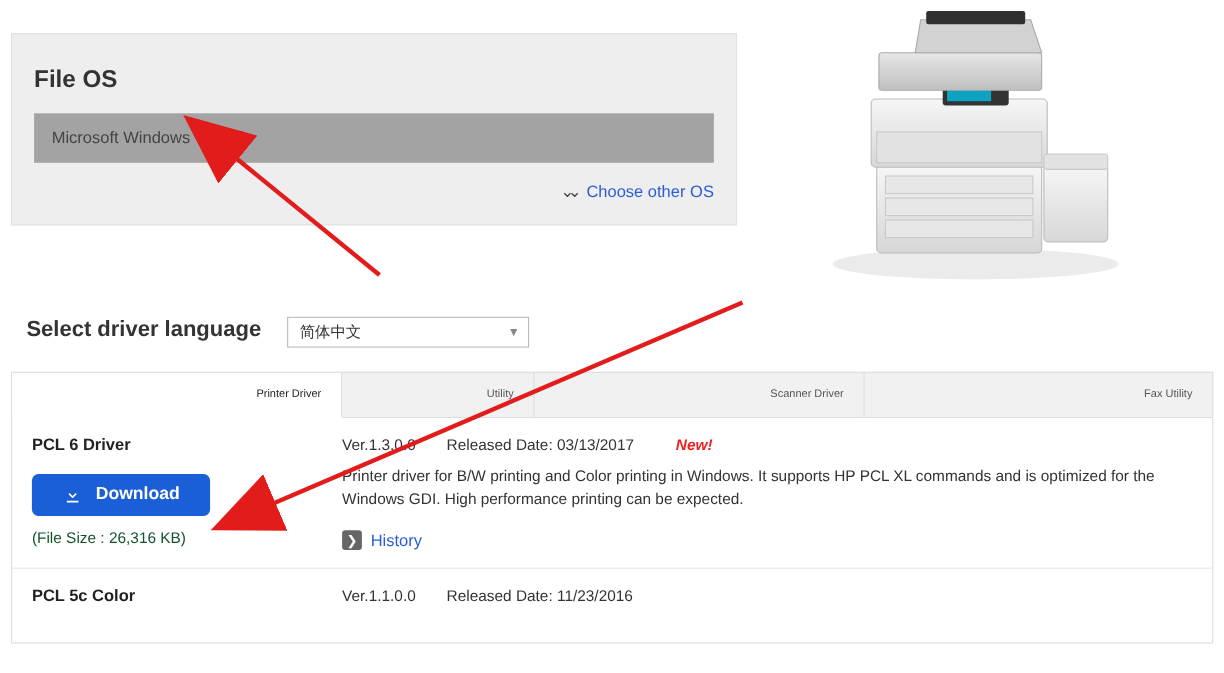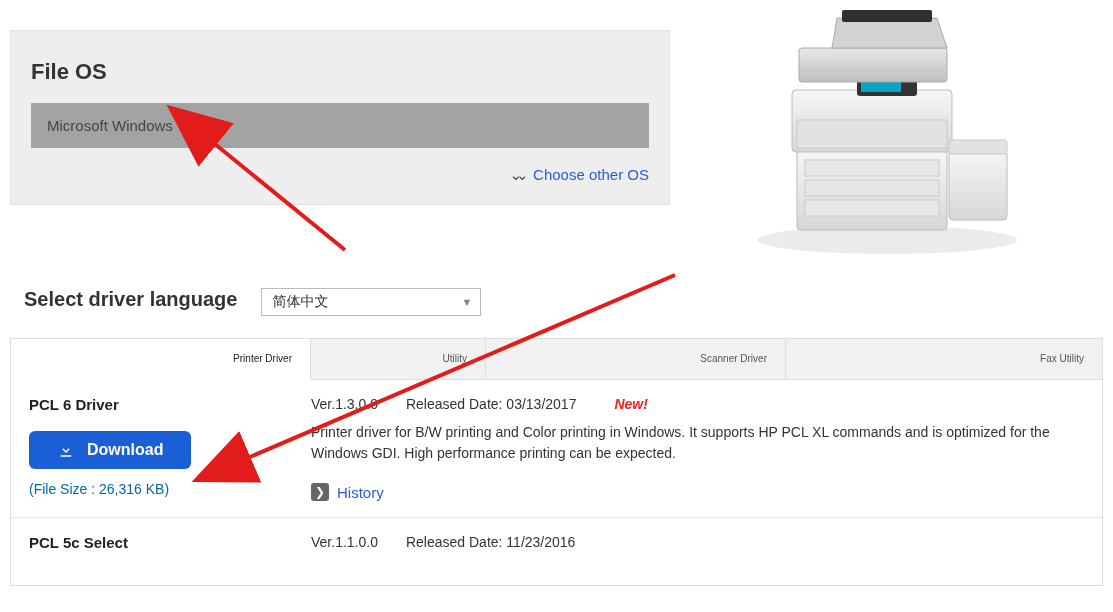--- a/index.html
+++ b/index.html
@@ -161,21 +161,21 @@
     font-size: 16px;
     font-weight: bold;
     display: inline-flex;
     align-items: center;
     gap: 12px;
     cursor: pointer;
   }
   .download-btn svg { width: 18px; height: 18px; }
   .file-size {
     font-size: 14px;
-    color: #0369a1;
+    color: #14532d;
     margin-top: 12px;
   }
 
   .desc { font-size: 14px; color: #333; line-height: 1.5; margin-bottom: 18px; }
 
   .history-link {
     display: inline-flex;
     align-items: center;
     gap: 8px;
     font-size: 15px;
@@ -289,21 +289,21 @@
         <div class="desc">Printer driver for B/W printing and Color printing in Windows. It supports HP PCL XL commands and is optimized for the Windows GDI. High performance printing can be expected.</div>
         <a class="history-link">
           <span class="history-badge">❯</span>
           <span>History</span>
         </a>
       </div>
     </div>
 
     <div class="driver-item" style="border-bottom:none;">
       <div class="driver-left">
-        <div class="driver-name">PCL 5c Select</div>
+        <div class="driver-name">PCL 5c Color</div>
       </div>
       <div class="driver-right">
         <div class="meta-row">
           <span>Ver.1.1.0.0</span>
           <span>Released Date: 11/23/2016</span>
         </div>
       </div>
     </div>
 
   </div>

